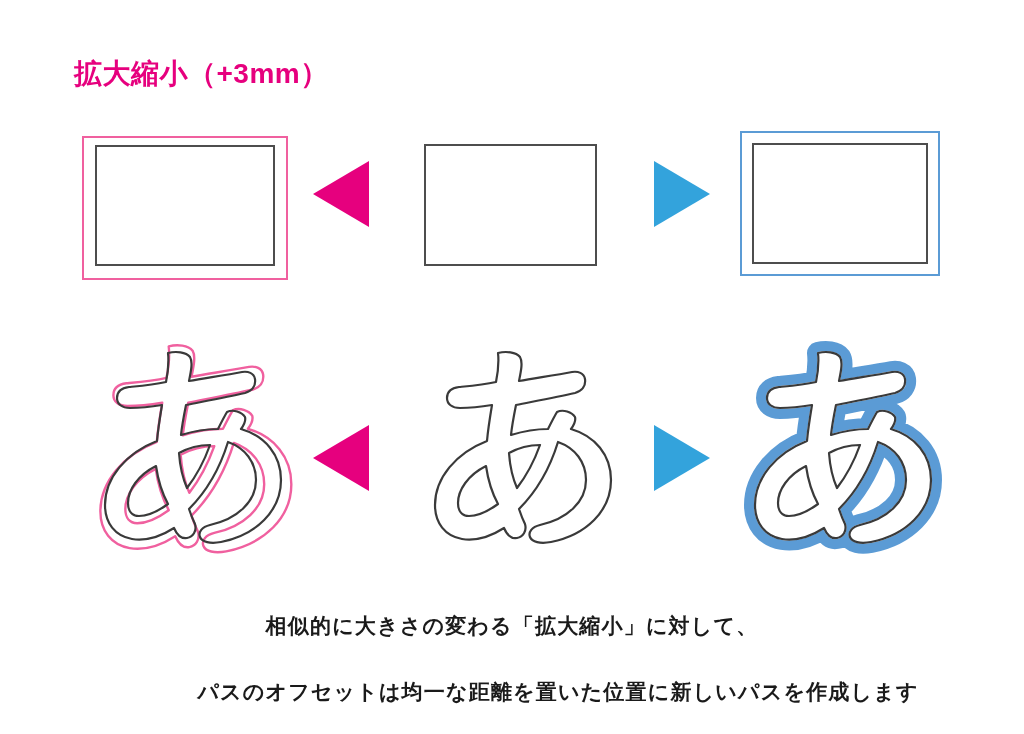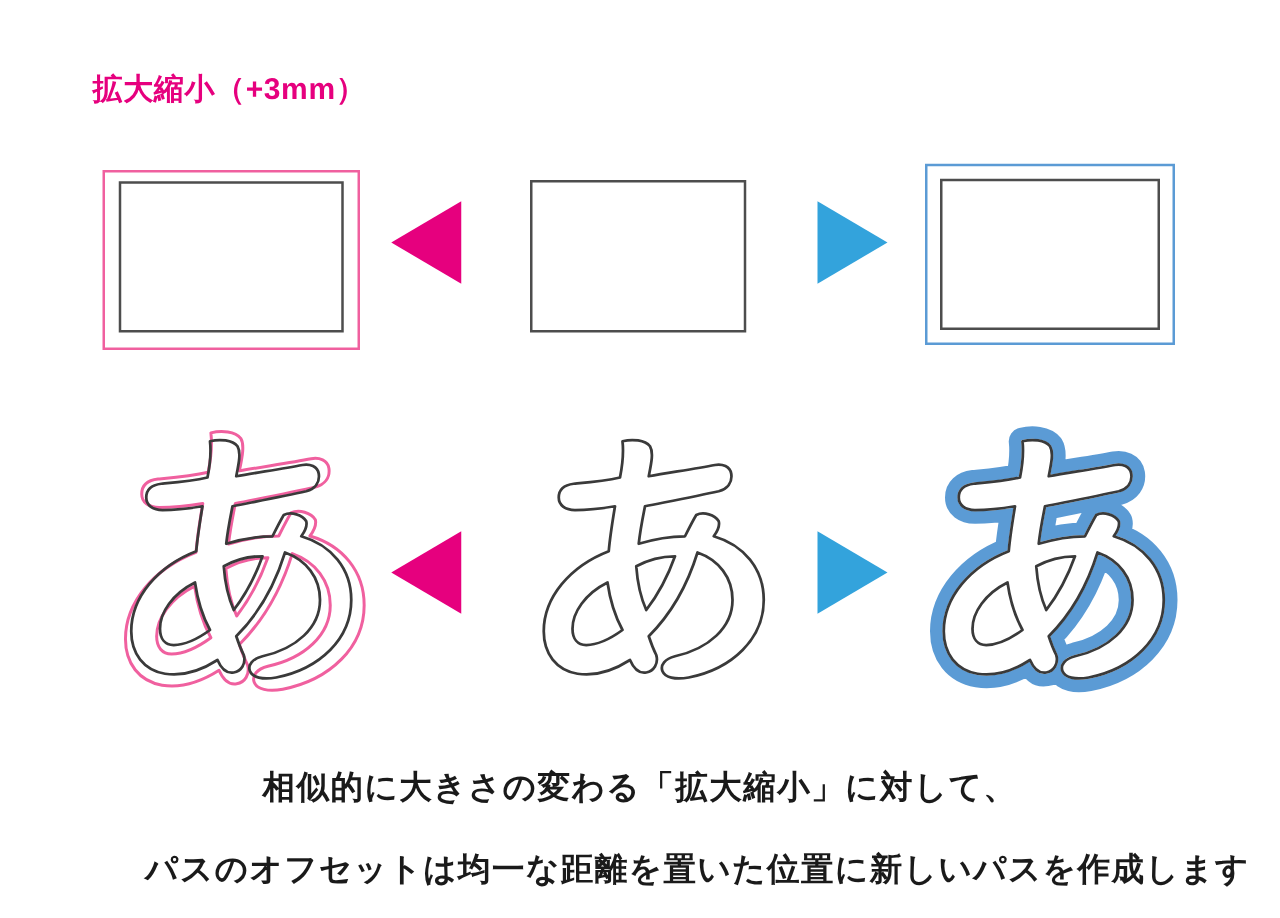--- a/index.html
+++ b/index.html
@@ -18,21 +18,21 @@
     position: absolute;
     left: 0; top: 0;
     width: 1024px;
     height: 734px;
     background: #ffffff;
   }
 
   
   .heading {
     position: absolute;
-    font-size: 24px;
+    font-size: 28px;
     font-weight: bold;
     letter-spacing: 0.5px;
     white-space: nowrap;
   }
   #title-scale {
     left: 74px;
     top: 55px;
     color: #e6007e;
   }
   #title-offset {
@@ -146,21 +146,21 @@
   #glyph-offset { left: 710px; }
   .glyph svg { display: block; width: 100%; height: 100%; }
 
   
   .caption {
     position: absolute;
     left: 0;
     width: 1024px;
     text-align: center;
     color: #1a1a1a;
-    font-size: 26px;
+    font-size: 21px;
     font-weight: bold;
     letter-spacing: 1.2px;
     white-space: nowrap;
   }
   #caption-line-1 { top: 612px; }
   #caption-line-2 { top: 678px; padding-left: 46px; }
 </style>
 </head>
 <body>
 

